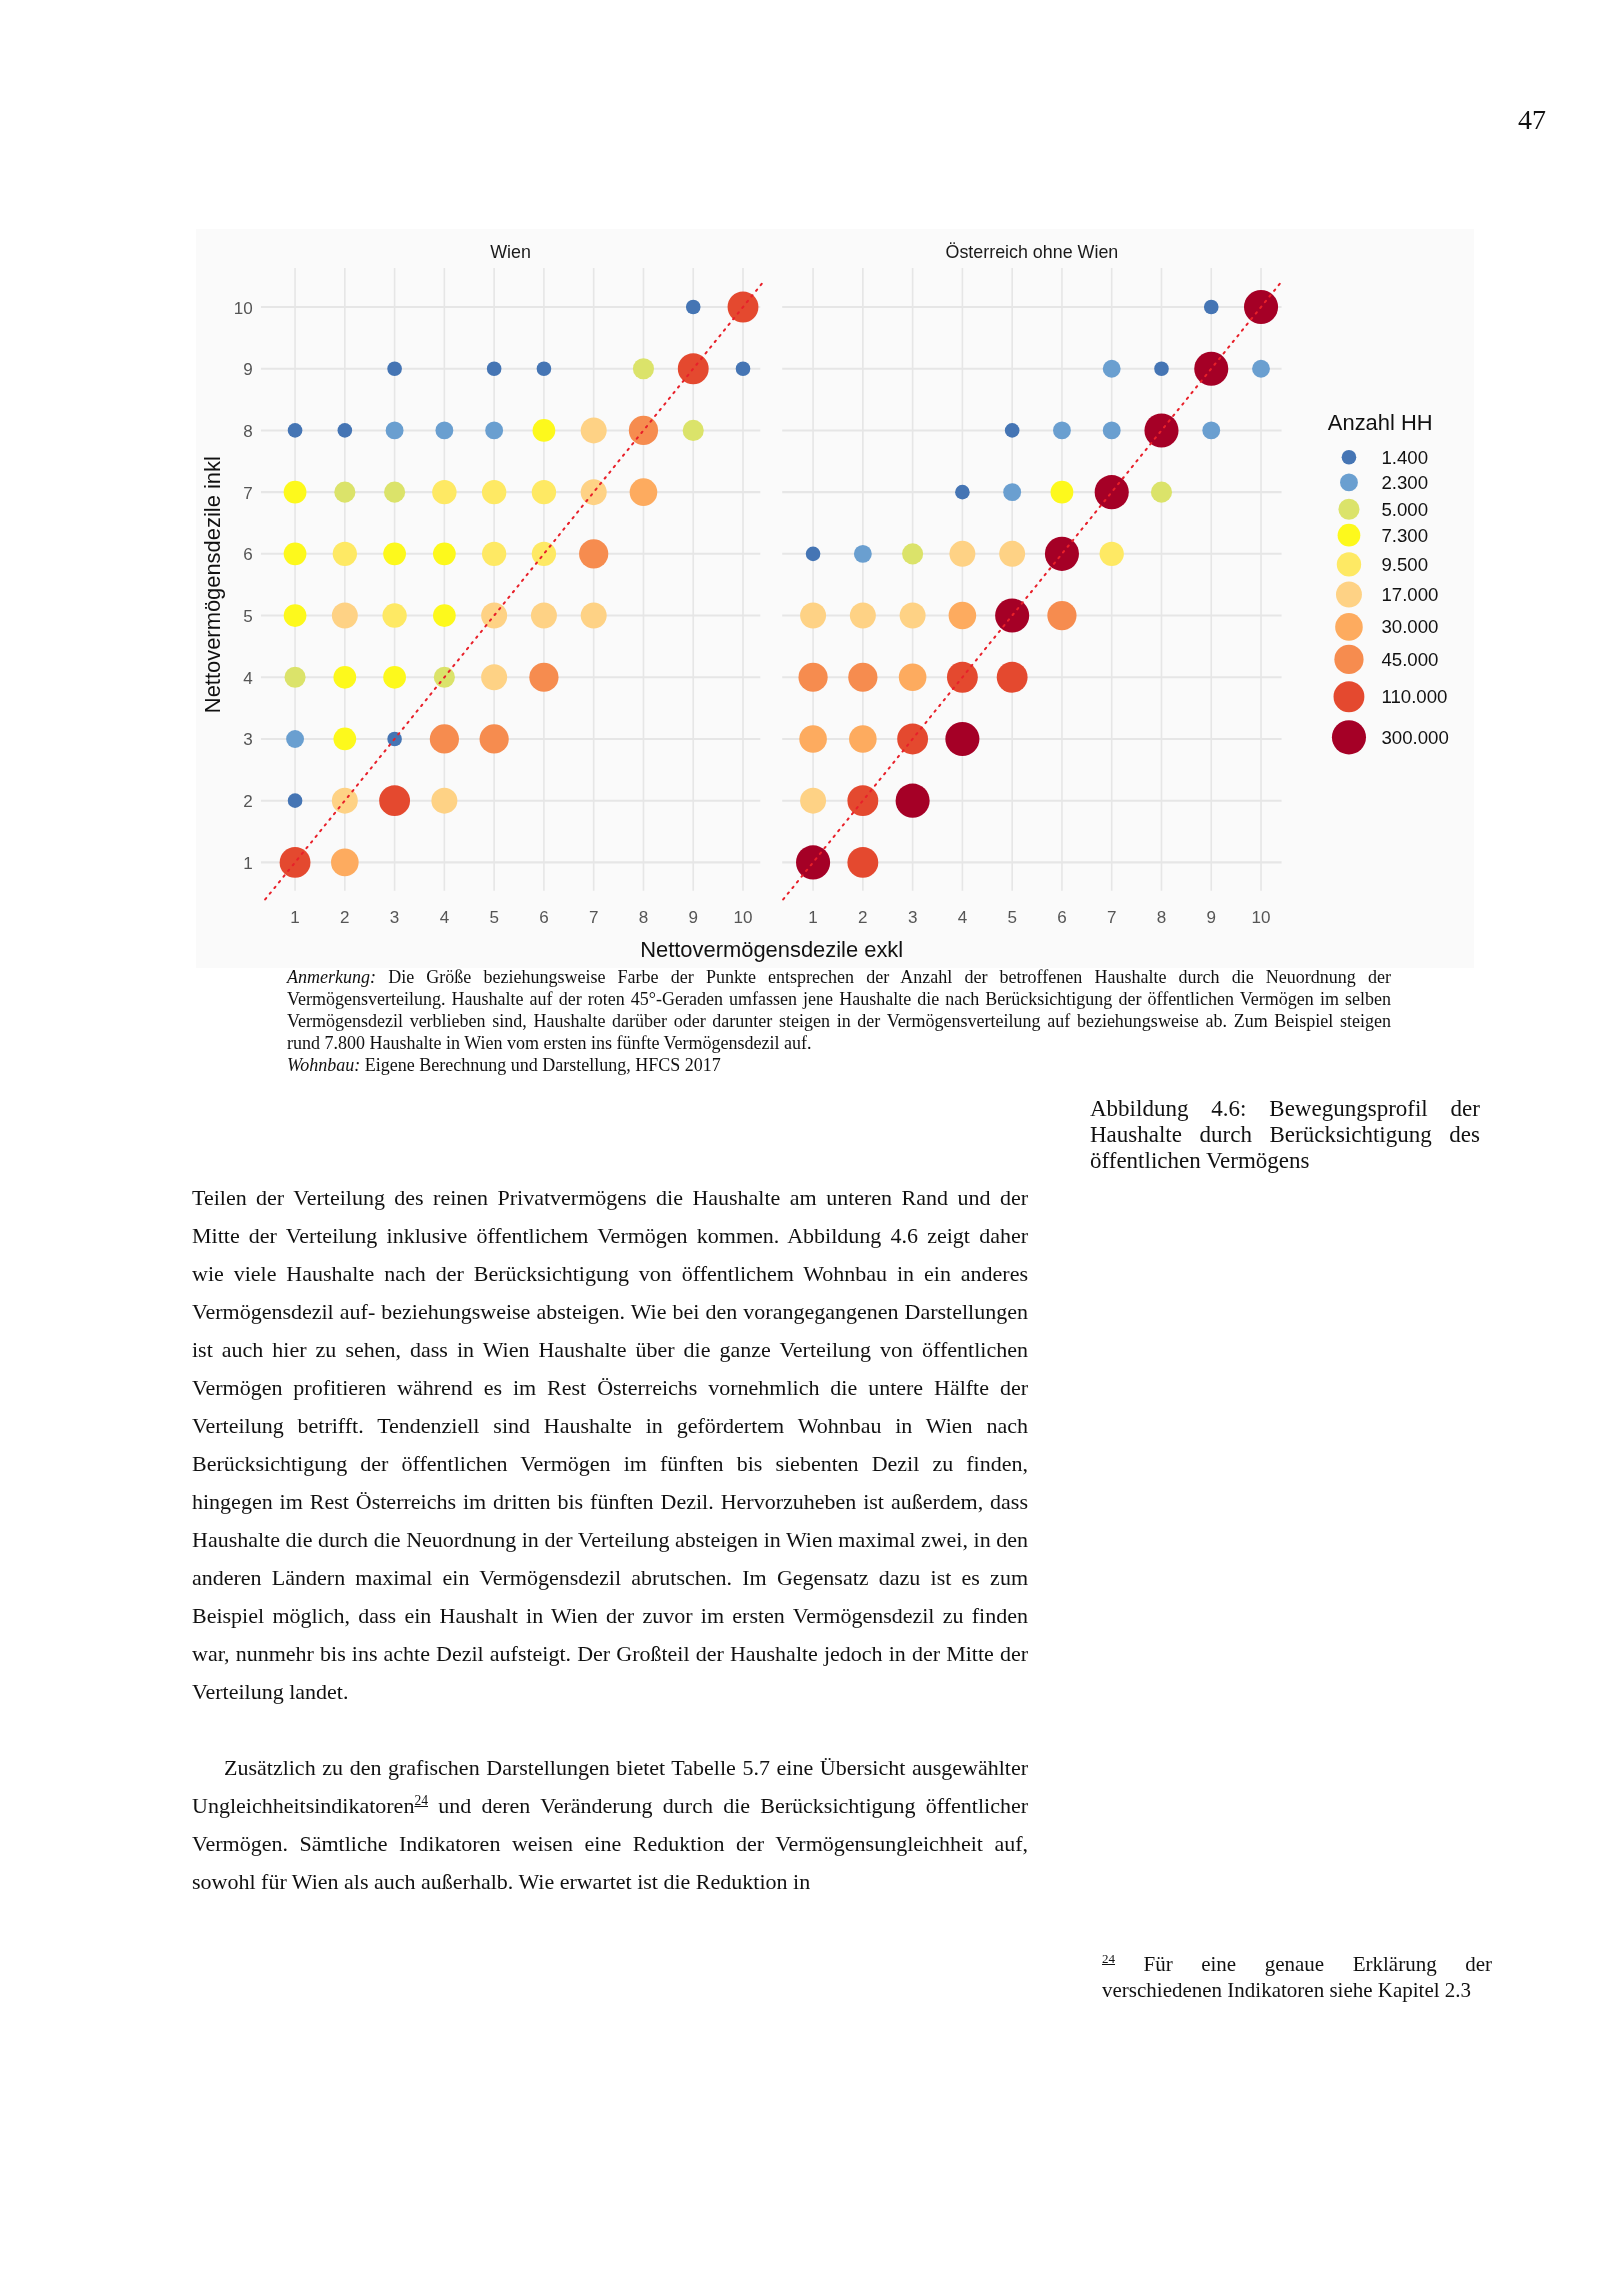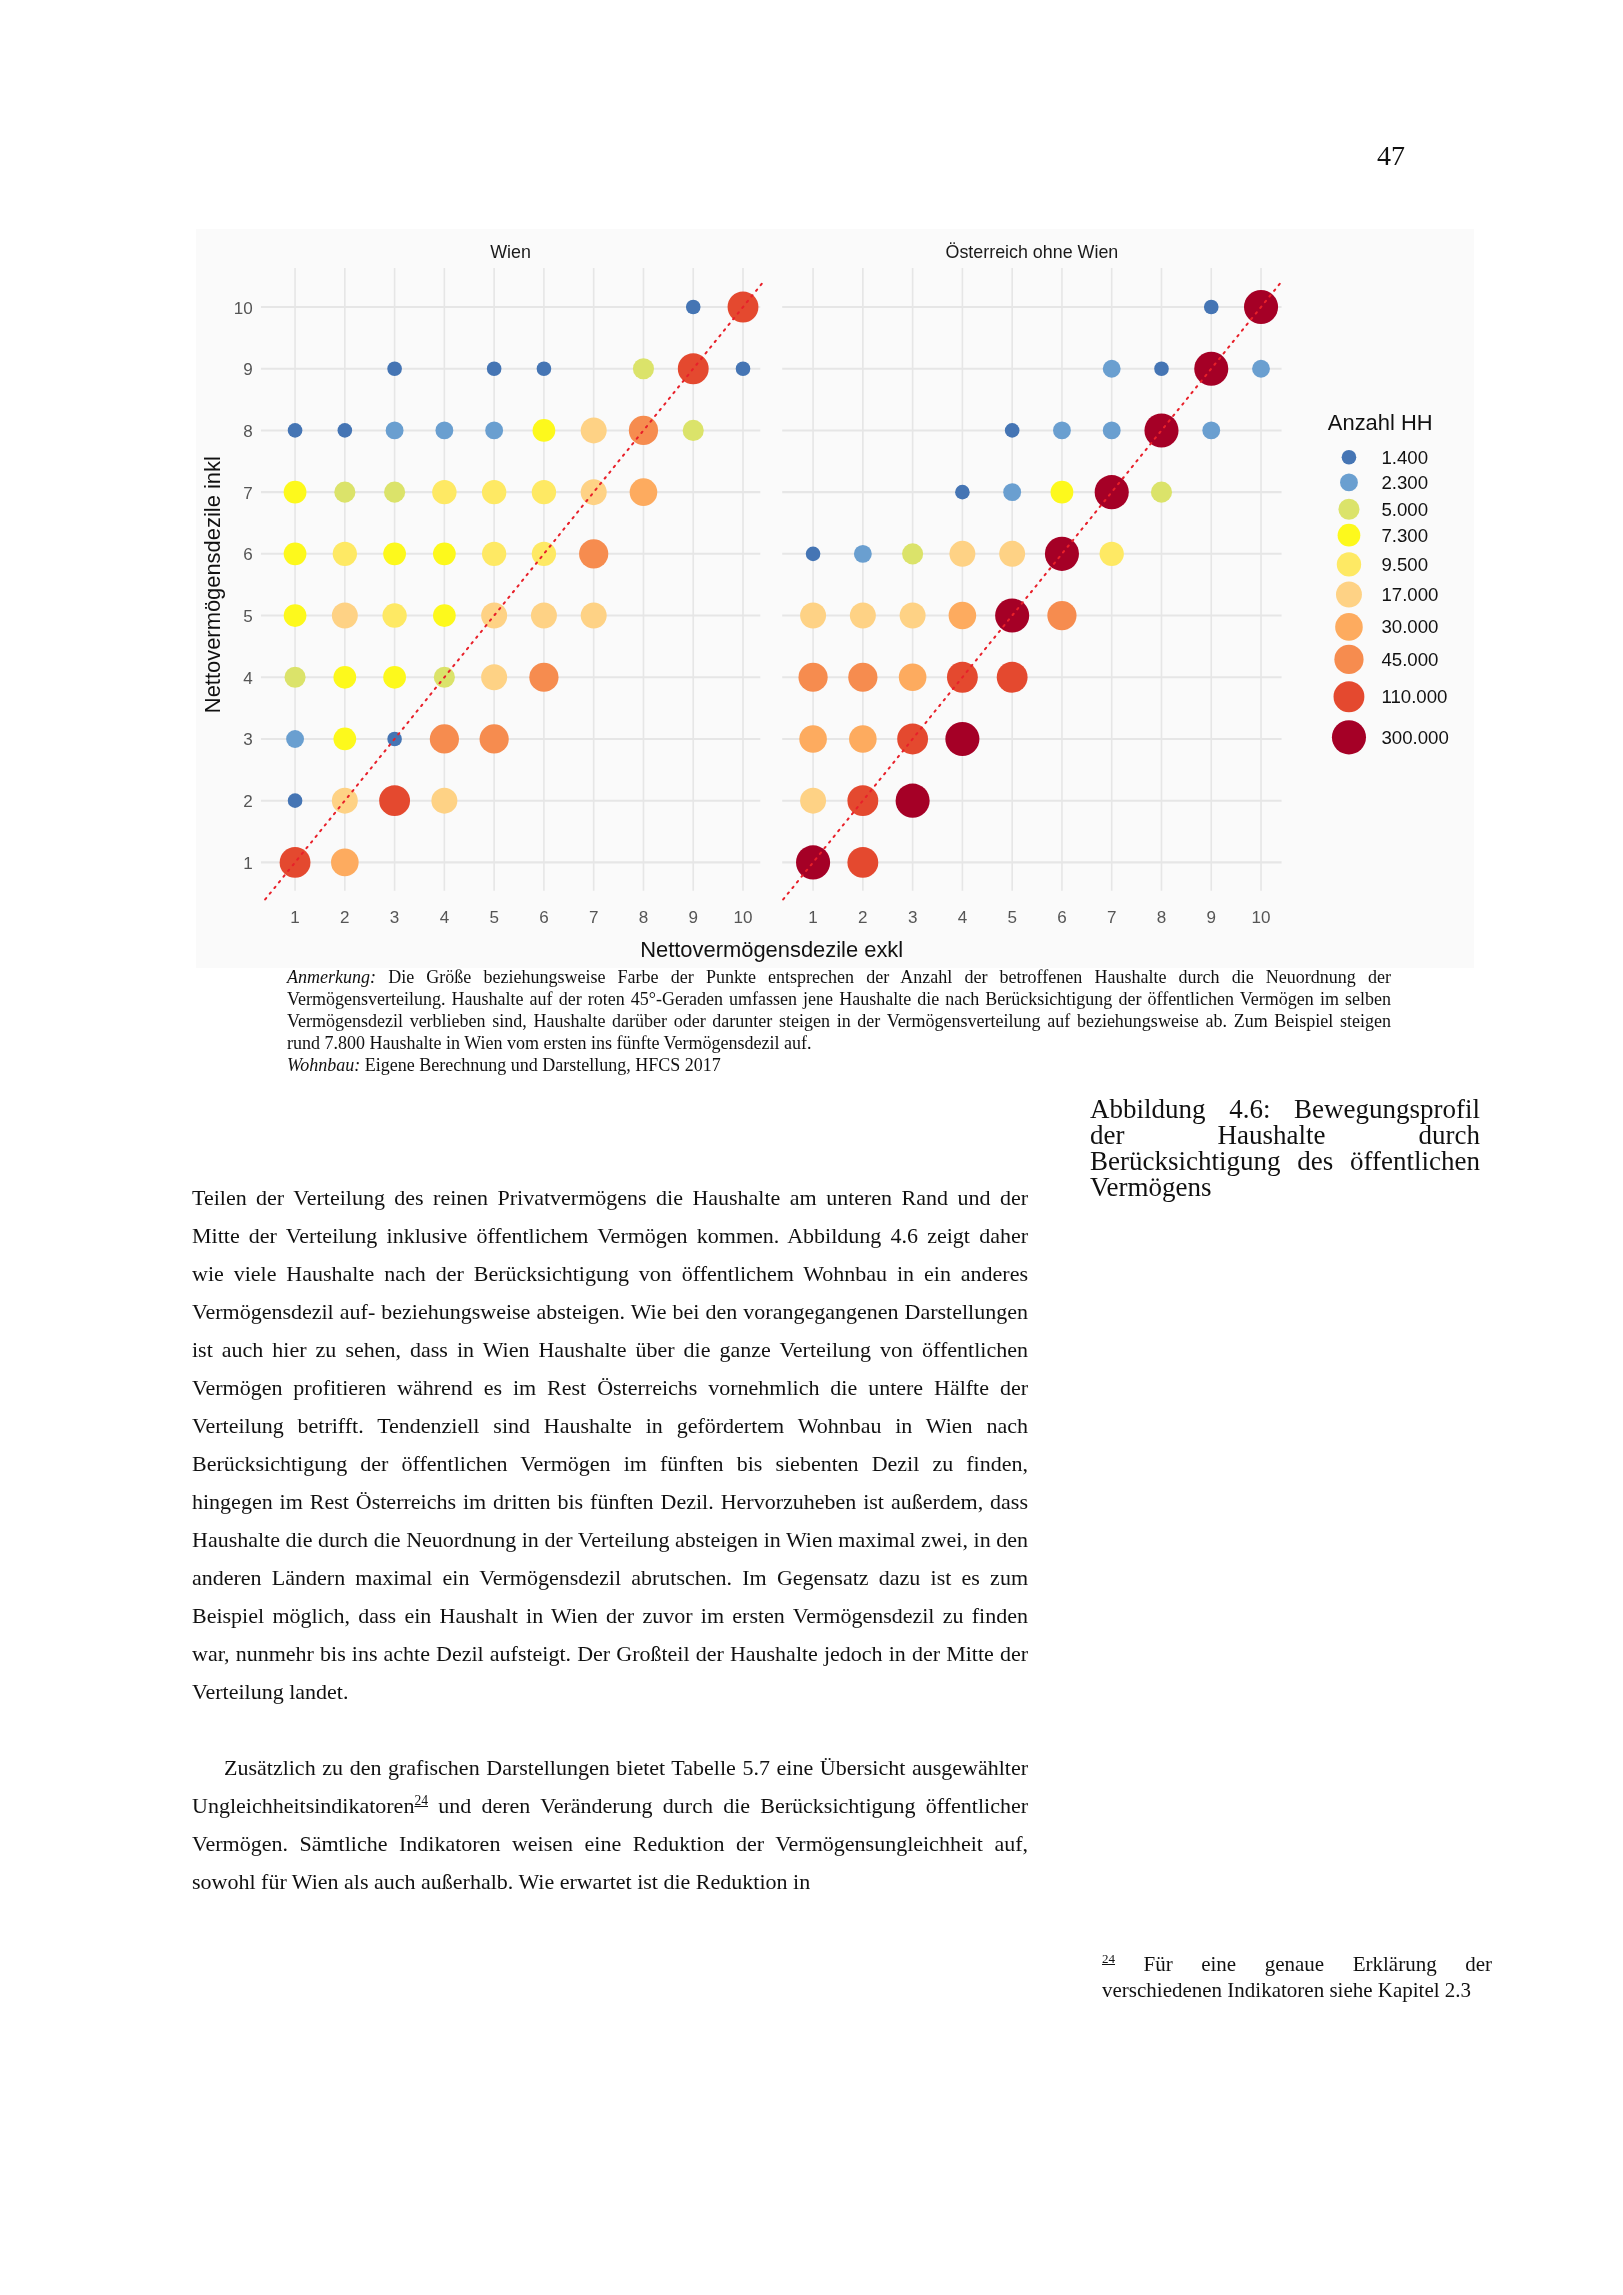--- a/index.html
+++ b/index.html
@@ -1,22 +1,22 @@
 <!DOCTYPE html>
 <html style="font-size:13px"><head>
 <meta charset="utf-8">
 <style>
   html, body { margin:0; padding:0; background:#ffffff; }
   body { width:1623px; height:2295px; position:relative; overflow:hidden; }
   .serif { font-family: "Liberation Serif", "DejaVu Serif", serif; color:#111; }
-  #page-number { position:absolute; left:1377px; top:104px; font-size:28px;margin-top:36px; }
+  #page-number { position:absolute; left:1518px; top:104px; font-size:28px; }
   #chart { position:absolute; left:196px; top:229px; width:1278px; height:739px; }
   #caption-note { position:absolute; left:287px; top:966px; width:1104px; font-size:18px; line-height:22px; text-align:justify; }
   #caption-note i { font-style:italic; }
-  #figure-caption { position:absolute; left:1090px; top:1096px; width:390px; font-size:27px; line-height:26px; text-align:justify; }
+  #figure-caption { position:absolute; left:1090px; top:1096px; width:390px; font-size:23px; line-height:26px; text-align:justify; }
   #body-text { position:absolute; left:192px; top:1179px; width:836px; font-size:22px; line-height:38px; text-align:justify; }
   #body-text p { margin:0; }
   #body-text p.indent { text-indent:32px; margin-top:38px; }
   #footnote { position:absolute; left:1102px; top:1951px; width:390px; font-size:21px; line-height:26px; text-align:justify; }
   sup { font-size:0.62em; line-height:0;text-decoration:underline; }
 </style>
 </head>
 <body>
 
 <div id="page-number" class="serif">47</div>

